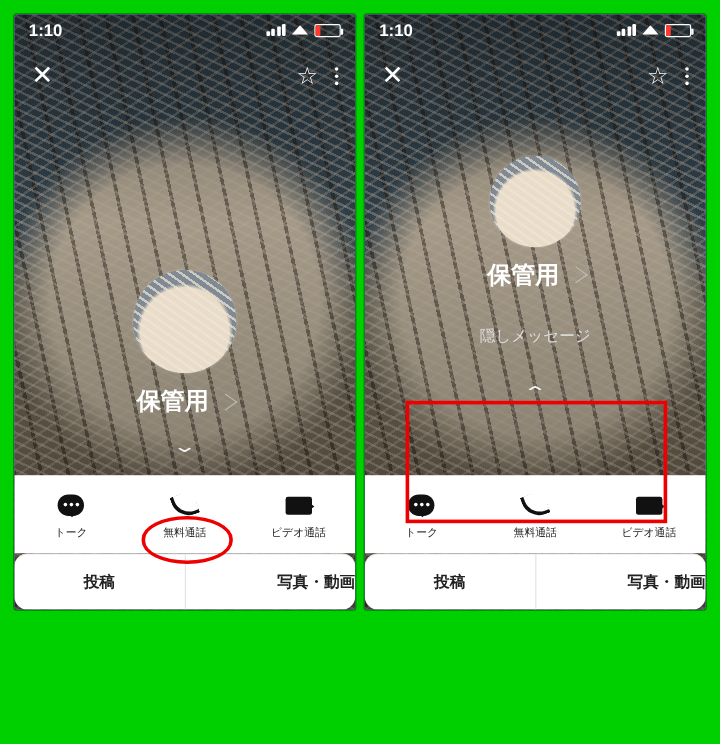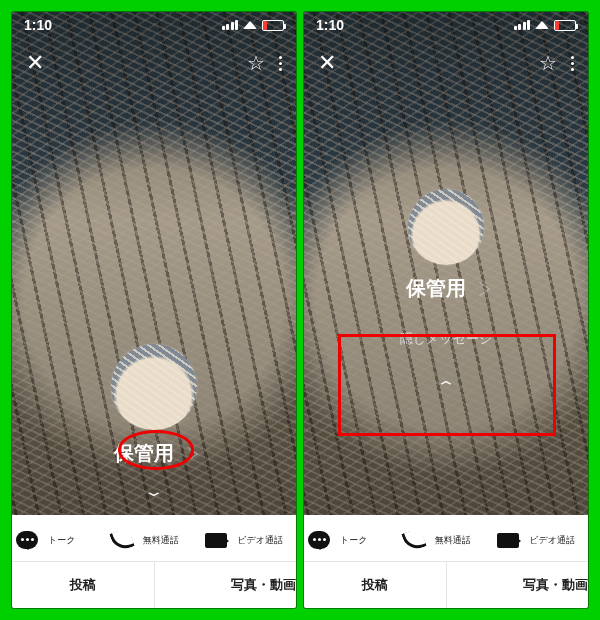--- a/index.html
+++ b/index.html
@@ -8,21 +8,21 @@
     width: 600px;
     height: 620px;
     display: flex;
     gap: 8px;
     padding: 12px;
     font-family: -apple-system, "Hiragino Sans", sans-serif;
     overflow: hidden;
   }
   .phone {
     flex: 1;
-    height: 596px;
+    height: 496px;
     background: #8b5cf6;
     border-radius: 2px;
     position: relative;
     overflow: hidden;
     display: flex;
     flex-direction: column;
     box-shadow: 0 0 0 1px rgba(0,0,0,.4);
   }
   .wallpaper {
     position: absolute;
@@ -84,31 +84,31 @@
   .avatar.small { width:76px;height:76px; }
   .name-row { display:flex; align-items:center; gap:8px; margin-top:10px; }
   .name { color:#fff; font-size:20px; font-weight:600; }
   .pencil { width:12px;height:12px;border-bottom:1px solid #ccc;border-right:1px solid #ccc; transform: rotate(-45deg) skew(10deg,10deg); opacity:.7; }
   .status-msg { color:#ddd; font-size:13px; margin-top:28px; text-align:center; }
   .chevron { color:#fff; font-size:14px; margin-top:16px; transform: scaleX(1.8); opacity:.9; }
   .chevron.up { transform: scaleX(1.8) rotate(180deg); }
   .actionbar {
     background:#fff; display:flex; padding: 14px 0 10px; z-index:3;
   }
-  .action { flex:1; display:flex; align-items:center; gap:6px; color:#111; }
+  .action { flex:1; display:flex; flex-direction:column; align-items:center; gap:6px; color:#111; }
   .action-ic { width:30px;height:22px;display:flex;align-items:center;justify-content:center; }
   .chat-bubble { width:22px;height:18px;background:#111;border-radius:10px;position:relative; }
   .chat-bubble::after{content:"";position:absolute;bottom:-5px;left:8px;border:4px solid transparent;border-top-color:#111;}
   .chat-bubble i{position:absolute;top:7px;left:5px;width:3px;height:3px;background:#fff;border-radius:50%;box-shadow:5px 0 0 #fff,10px 0 0 #fff;}
   .phone-ic { width:20px;height:20px;border:3px solid #111;border-radius:0 0 0 16px;border-top:none;border-right:none;transform:rotate(-20deg);}
   .video-ic { width:22px;height:15px;background:#111;border-radius:2px;position:relative; }
   .video-ic::after{content:"";position:absolute;right:-8px;top:2px;border:6px solid transparent;border-left:8px solid #111;}
   .action-label { font-size:9px; color:#222; }
   .tabbar {
-    background:#fff; display:flex; border-top:1px solid #e4e4e4; z-index:3;
+    background:#fff; display:flex; border-top:1px solid #e4e4e4; z-index:3;border-radius:11px;
   }
   .tab { flex:1; text-align:center; padding:14px 0; font-size:13px; font-weight:600; color:#222; position:relative; }
   .tab + .tab { border-left:1px solid #e4e4e4;text-align:right; }
   .highlight-oval {
     position:absolute; width:76px; height:40px; border:3px solid #e00; border-radius:50%/48%; z-index:5;
   }
   .highlight-rect {
     position:absolute; border:3px solid #e00; z-index:5;
   }
 </style>

